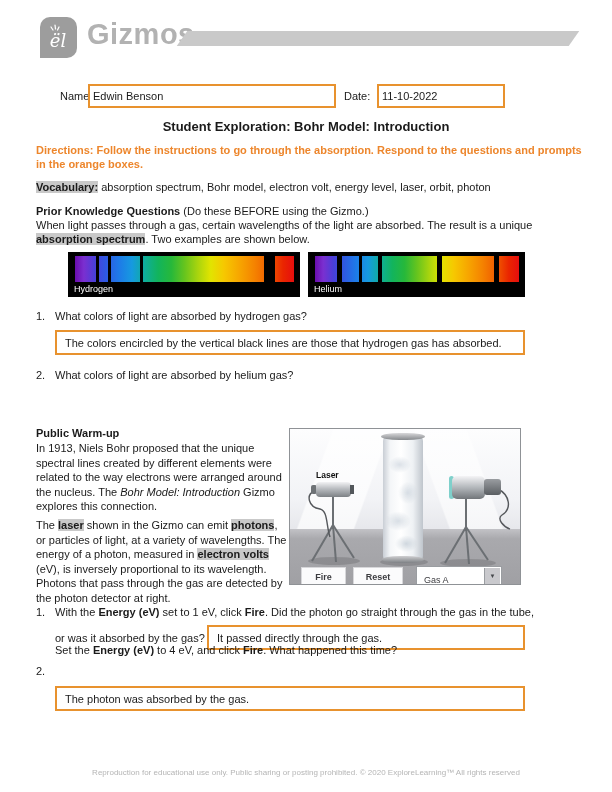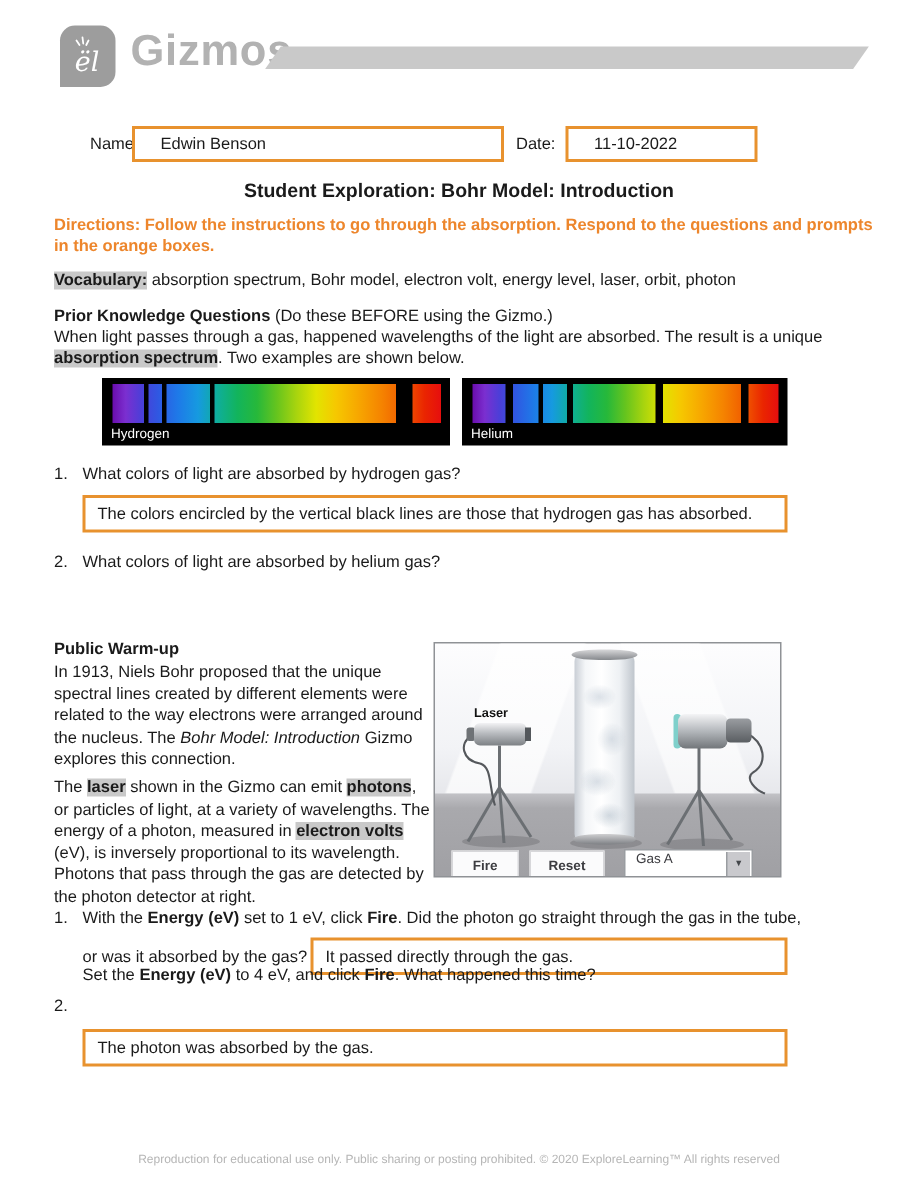--- a/index.html
+++ b/index.html
@@ -12,21 +12,21 @@
 
   
   .logo-box { left:40px; top:17px; width:37px; height:41px; background:#9d9d9d;
               border-radius:10px 10px 10px 0; }
   .brand { left:87px; top:18px; font-size:29px; color:#b2b2b2; font-weight:bold; letter-spacing:0.5px; }
   .ribbon { left:182px; top:31px; width:392px; height:15px; background:#c9c9c9; transform:skewX(-35deg); }
 
   
   .lbl { font-size:11px; color:#1a1a1a; }
   .field { border:2px solid #e8922e; background:#fff; font-size:11px;
-           display:flex; align-items:center; padding-left:17px; }
+           display:flex; align-items:center; padding-left:3px; }
   .name-lbl { left:60px; top:90px; }
   .name-field { left:88px; top:84px; width:248px; height:24px; }
   .date-lbl { left:344px; top:90px; }
   .date-field { left:377px; top:84px; width:128px; height:24px; }
 
   .title { left:0; top:119px; width:612px; text-align:center; font-size:13px; font-weight:bold; }
 
   .directions { left:36px; top:143px; width:548px; font-size:11px; font-weight:bold;
                 color:#ed862c; line-height:14px; }
 
@@ -99,21 +99,21 @@
       background:linear-gradient(180deg,#f4f4f6 0%,#b3b7bb 50%,#72767a 100%); }
   .det-rim { position:absolute; left:159px; top:47px; width:5px; height:23px; border-radius:3px; background:#7fd0cb; }
   .det-back { position:absolute; left:194px; top:50px; width:17px; height:16px; border-radius:3px;
       background:linear-gradient(180deg,#9a9da1,#5a5e62); }
 
   .sim-btn { position:absolute; height:19px; background:#fbfbfc; border:1px solid #d7d7da;
       font-size:9px; font-weight:bold; color:#3c3c40; display:flex; align-items:center; justify-content:center; }
   .fire-btn { left:11px; top:138px; width:45px; }
   .reset-btn { left:63px; top:138px; width:50px; }
   .gas-dd { position:absolute; left:126px; top:137px; width:86px; height:20px; background:#fff;
-      border:1px solid #9a9da1; font-size:9px; color:#3c3c40; display:flex; align-items:flex-start; padding-left:7px; }
+      border:1px solid #9a9da1; font-size:9px; color:#3c3c40; display:flex; align-items:flex-end; padding-left:7px; }
   .gas-arrow { position:absolute; right:1px; top:1px; bottom:1px; width:16px; background:#c9c9cd;
       border-left:1px solid #9a9da1; display:flex; align-items:center; justify-content:center;
       font-size:6px; color:#44474b; }
 
   .wq1-num { left:36px; top:606px; } .wq1-line1 { left:55px; top:606px; }
   .wq1-line2 { left:55px; top:632px; }
   .wq1-box { left:207px; top:625px; width:318px; height:25px; }
   .wq2-num { left:36px; top:665px; } .wq2-line { left:55px; top:644px; }
   .wq2-box { left:55px; top:686px; width:470px; height:25px; }
 
@@ -140,21 +140,21 @@
   <div class="abs lbl name-lbl">Name:</div>
   <div class="abs field name-field">Edwin Benson</div>
   <div class="abs lbl date-lbl">Date:</div>
   <div class="abs field date-field">11-10-2022</div>
 
   <div class="abs title">Student Exploration: Bohr Model: Introduction</div>
   <div class="abs directions">Directions: Follow the instructions to go through the absorption. Respond to the questions and prompts in the orange boxes.</div>
 
   <div class="abs bodytext vocab"><span class="hl" style="font-weight: bold;">Vocabulary:</span><span> absorption spectrum, Bohr model, electron volt, energy level, laser, orbit, photon</span></div>
   <div class="abs bodytext pkq-head"><span style="font-weight: bold;">Prior Knowledge Questions</span><span> (Do these BEFORE using the Gizmo.)</span></div>
-  <div class="abs bodytext pkq-intro"><span>When light passes through a gas, happened wavelengths of the light are absorbed. The result is a unique </span><span class="hl" style="font-weight: bold;">absorption spectrum</span><span>. Two examples are shown below.</span></div>
+  <div class="abs bodytext pkq-intro"><span>When light passes through a gas, certain wavelengths of the light are absorbed. The result is a unique </span><span class="hl" style="font-weight: bold;">absorption spectrum</span><span>. Two examples are shown below.</span></div>
 
   <div class="abs spectrum spec-hydrogen">
     <div class="spec-strip">
         <div class="absline" style="left: 9.5%; width: 1.3%;"></div>
         <div class="absline" style="left: 15%; width: 1.3%;"></div>
         <div class="absline" style="left: 29.5%; width: 1.5%;"></div>
         <div class="absline" style="left: 86.5%; width: 5%;"></div>
       </div>
     <div class="spec-label">Hydrogen</div>
   </div>

